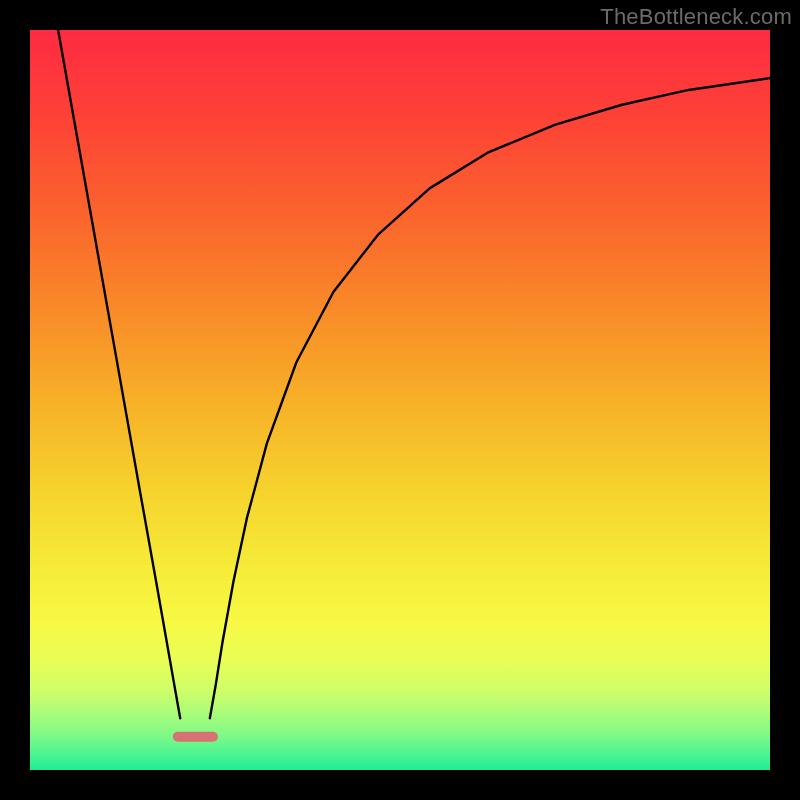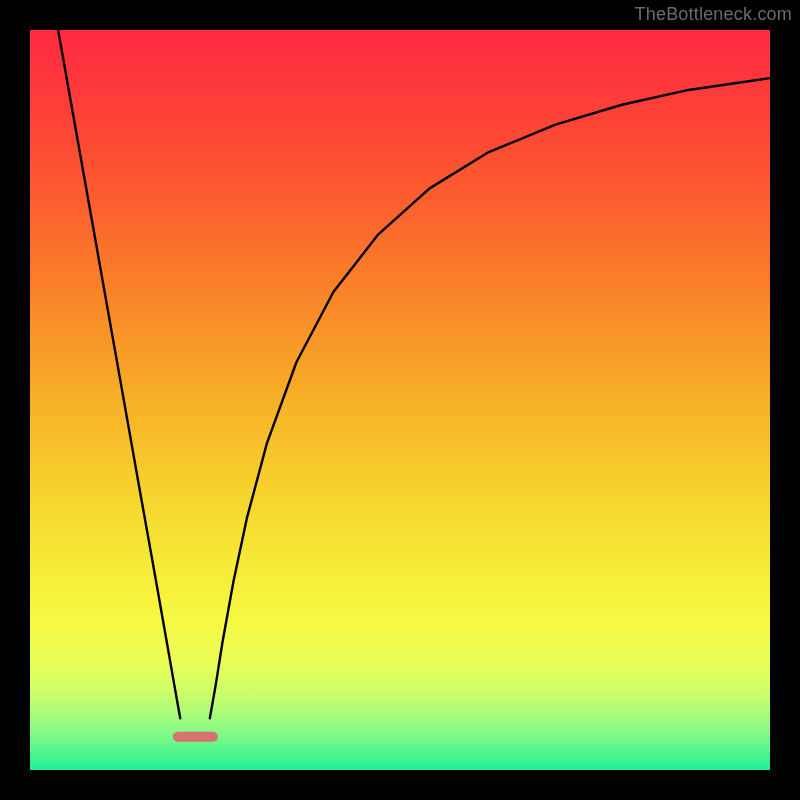--- a/index.html
+++ b/index.html
@@ -14,21 +14,21 @@
   .frame {
     position: relative;
     width: 800px;
     height: 800px;
     background: #000;
   }
   .watermark {
     position: absolute;
     top: 4px;
     right: 8px;
-    font-size: 18px;
+    font-size: 22px;
     font-weight: 500;
     color: #6b6b6b;
     letter-spacing: 0.2px;
     z-index: 5;
   }
   .plot-area {
     position: absolute;
     left: 30px;
     top: 30px;
     width: 740px;

